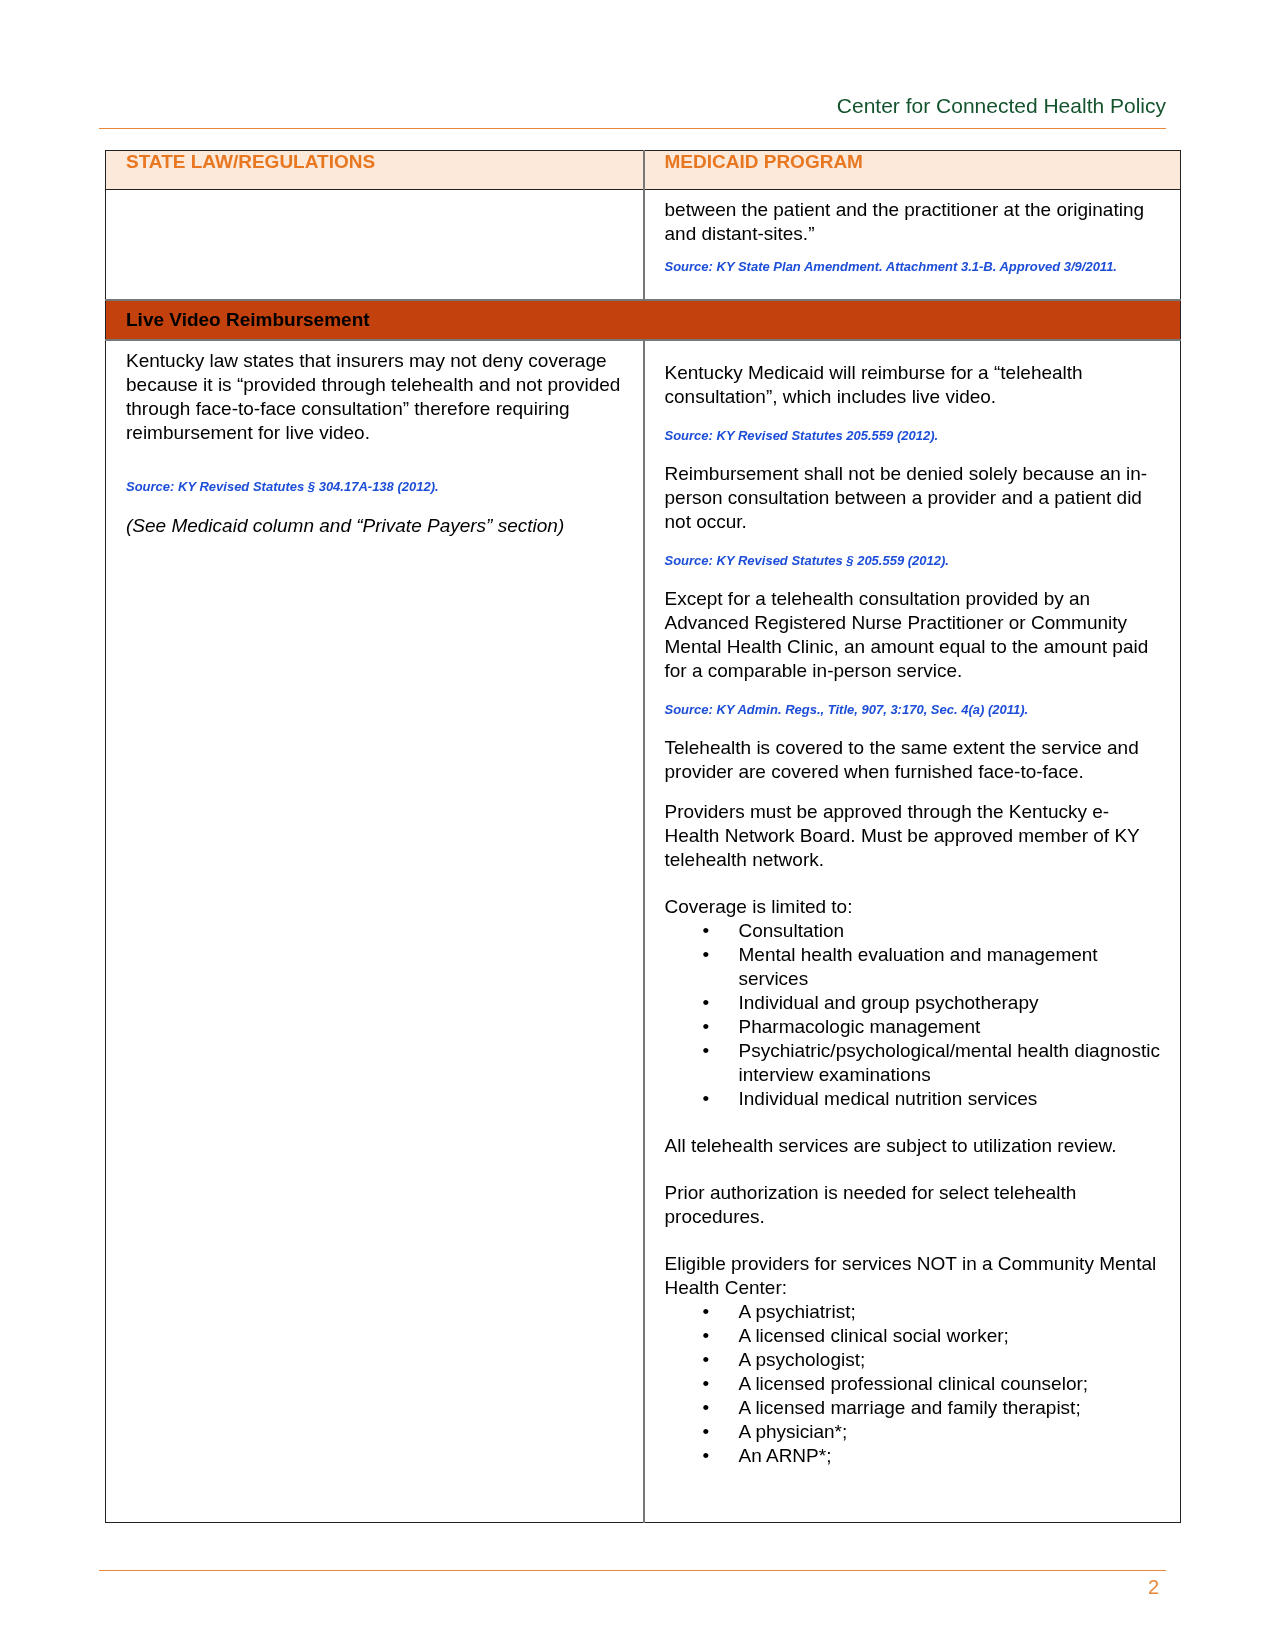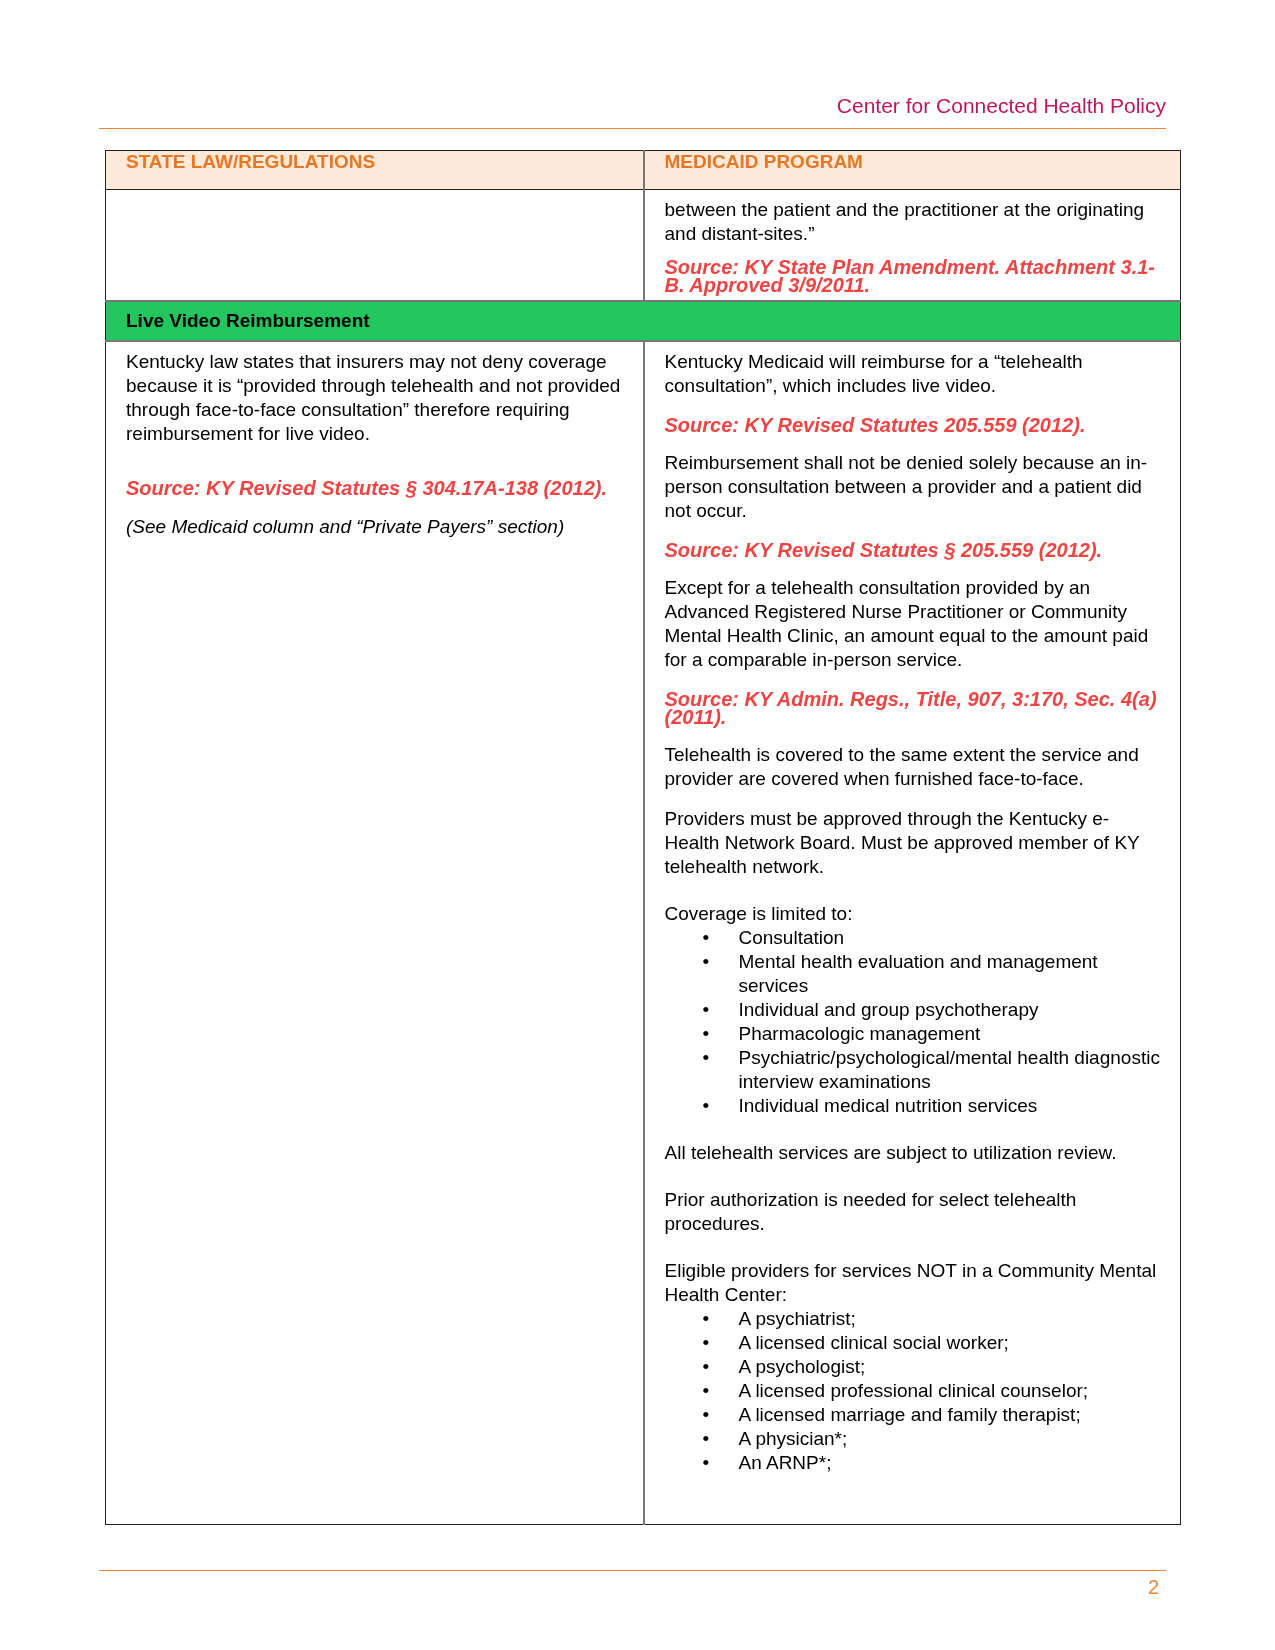--- a/index.html
+++ b/index.html
@@ -1,35 +1,35 @@
 <!DOCTYPE html>
 <html><head>
 <meta charset="utf-8">
 <style>
   html, body { margin: 0; padding: 0; background: #ffffff; }
   body { width: 1275px; height: 1650px; position: relative; overflow: hidden;
          font-family: "Liberation Sans", sans-serif; color: #000; }
   .page-header { position: absolute; left: 99px; top: 92px; width: 1067px; height: 36px;
                  border-bottom: 1.5px solid #E8873A; }
-  .page-header .org { position: absolute; right: 0; top: 2px; font-size: 21px; color: #be185d; }
+  .page-header .org { position: absolute; right: 0; top: 2px; font-size: 21px; color: #14532d; }
   .page-footer-line { position: absolute; left: 99px; top: 1570px; width: 1067px;
                       border-top: 1.5px solid #E8873A; }
   .page-number { position: absolute; right: 116px; top: 1576px; font-size: 20px; color: #E8873A; }
 
   table.policy { position: absolute; left: 105px; top: 150px; width: 1075px;
                  border-collapse: collapse; table-layout: fixed; }
   table.policy td, table.policy th { border: 1.5px solid #222; vertical-align: top;
                  padding: 0 20px; text-align: left; }
   table.policy td.left, table.policy th.left { border-right: 2px solid #777; }
   th.col-head { background: #FDE9D9; color: #E87722; font-size: 19px; font-weight: bold;
                 height: 38px; vertical-align: middle; padding-top: 1px; }
-  tr.section td { background: #22c55e; font-weight: bold; font-size: 19px;
+  tr.section td { background: #c2410c; font-weight: bold; font-size: 19px;
                   height: 38px; vertical-align: middle; border-top: 2px solid #777; border-bottom: 2px solid #777; }
   .body-text { font-size: 19px; line-height: 24px; margin: 0; }
-  .source { color: #ef4444; font-weight: bold; font-style: italic; font-size: 20px;
+  .source { color: #1d4ed8; font-weight: bold; font-style: italic; font-size: 13px;
             line-height: 18px; margin: 0; }
   .note { font-style: italic; font-size: 19px; line-height: 24px; margin: 0; }
   ul.bullets { list-style: none; margin: 0; padding: 0 0 0 0; }
   ul.bullets li { font-size: 19px; line-height: 24px; position: relative; padding-left: 74px; }
   ul.bullets li .bullet { position: absolute; left: 38px; top: 0; }
 </style>
 </head>
 <body>
 
 <div class="page-header">
@@ -58,21 +58,21 @@
     <tr class="section">
       <td colspan="2">Live Video Reimbursement</td>
     </tr>
     <tr style="height:1183px">
       <td class="left">
         <p class="body-text" style="margin-top:8px">Kentucky law states that insurers may not deny coverage because it is “provided through telehealth and not provided through face-to-face consultation” therefore requiring reimbursement for live video.</p>
         <p class="source" style="margin-top:33px">Source: KY Revised Statutes § 304.17A-138 (2012).</p>
         <p class="note" style="margin-top:18px">(See Medicaid column and “Private Payers” section)</p>
       </td>
       <td>
-        <p class="body-text" style="margin-top:8px">Kentucky Medicaid will reimburse for a “telehealth consultation”, which includes live video.</p>
+        <p class="body-text" style="margin-top:20px">Kentucky Medicaid will reimburse for a “telehealth consultation”, which includes live video.</p>
         <p class="source" style="margin-top:18px">Source: KY Revised Statutes 205.559 (2012).</p>
         <p class="body-text" style="margin-top:17px">Reimbursement shall not be denied solely because an in-person consultation between a provider and a patient did not occur.</p>
         <p class="source" style="margin-top:18px">Source: KY Revised Statutes § 205.559 (2012).</p>
         <p class="body-text" style="margin-top:17px">Except for a telehealth consultation provided by an Advanced Registered Nurse Practitioner or Community Mental Health Clinic, an amount equal to the amount paid for a comparable in-person service.</p>
         <p class="source" style="margin-top:18px">Source: KY Admin. Regs., Title, 907, 3:170, Sec. 4(a) (2011).</p>
         <p class="body-text" style="margin-top:17px">Telehealth is covered to the same extent the service and provider are covered when furnished face-to-face.</p>
         <p class="body-text" style="margin-top:16px">Providers must be approved through the Kentucky e-Health Network Board. Must be approved member of KY telehealth network.</p>
         <p class="body-text" style="margin-top:23px">Coverage is limited to:</p>
         <ul class="bullets">
           <li><span class="bullet">•</span><span>Consultation</span></li>

